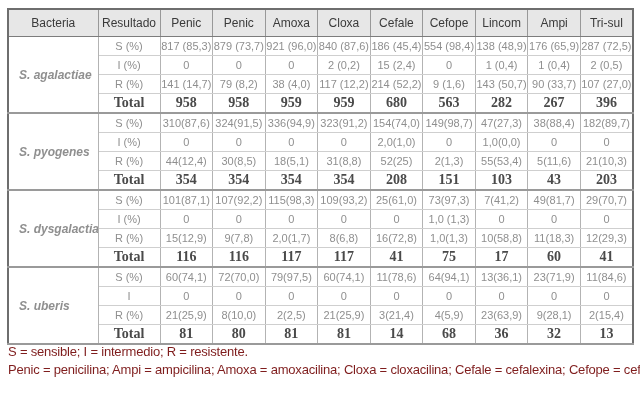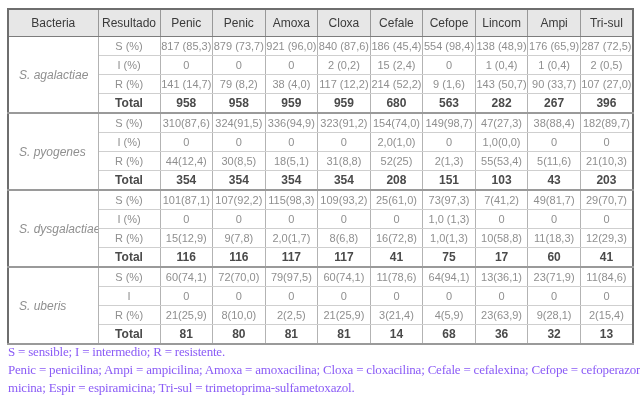--- a/index.html
+++ b/index.html
@@ -19,31 +19,32 @@
   }
   table.abx td {
     height:18px; padding:0; text-align:center; vertical-align:middle;
     font-size:11px; color:#8f8f8f;
     border-left:1px solid #b3b3b3; border-right:1px solid #b3b3b3;
     border-top:1px solid #cfcfcf; border-bottom:1px solid #cfcfcf;
     white-space:nowrap; overflow:hidden;
   }
   table.abx td.bacteria {
     font-style:italic; font-size:12px; text-align:left; padding-left:10px;
-    color:#8f8f8f; border-bottom:2px solid #9a9a9a;
+    color:#8f8f8f; border-bottom:2px solid #9a9a9a;font-weight:bold;
   }
   table.abx tr.total td {
-    color:#4a4a4a; font-weight:700; font-size:12px;
+    color:#4a4a4a; font-weight:700; font-size:14px;
     border-top:1px solid #ababab;
+    font-family:Liberation Serif, serif;
   }
   table.abx tr.group-end td { border-bottom:2px solid #9a9a9a; }
   .footnotes {
     position:absolute; left:8px; top:343px; width:630px;
-    font-family:Liberation Serif, serif; font-size:13px; line-height:18px;
-    color:#8b5cf6; letter-spacing:-0.2px; white-space:nowrap;
+    font-family:Liberation Sans, sans-serif; font-size:13px; line-height:18px;
+    color:#7f1d1d; letter-spacing:-0.2px; white-space:nowrap;
   }
 </style>
 </head>
 <body>
 
 <div class="page">
 
   <table class="abx">
     <colgroup>
       <col style="width:90px">
@@ -269,16 +270,15 @@
           <td>36</td>
           <td>32</td>
           <td>13</td>
         </tr>
       </tbody>
   </table>
 
   <div class="footnotes">
     <div>S = sensible; I = intermedio; R = resistente.</div>
     <div>Penic = penicilina; Ampi = ampicilina; Amoxa = amoxacilina; Cloxa = cloxacilina; Cefale = cefalexina; Cefope = cefoperazona; Lincom = linco-</div>
-    <div>micina; Espir = espiramicina; Tri-sul = trimetoprima-sulfametoxazol.</div>
   </div>
 
 </div>
 
 </body></html>

